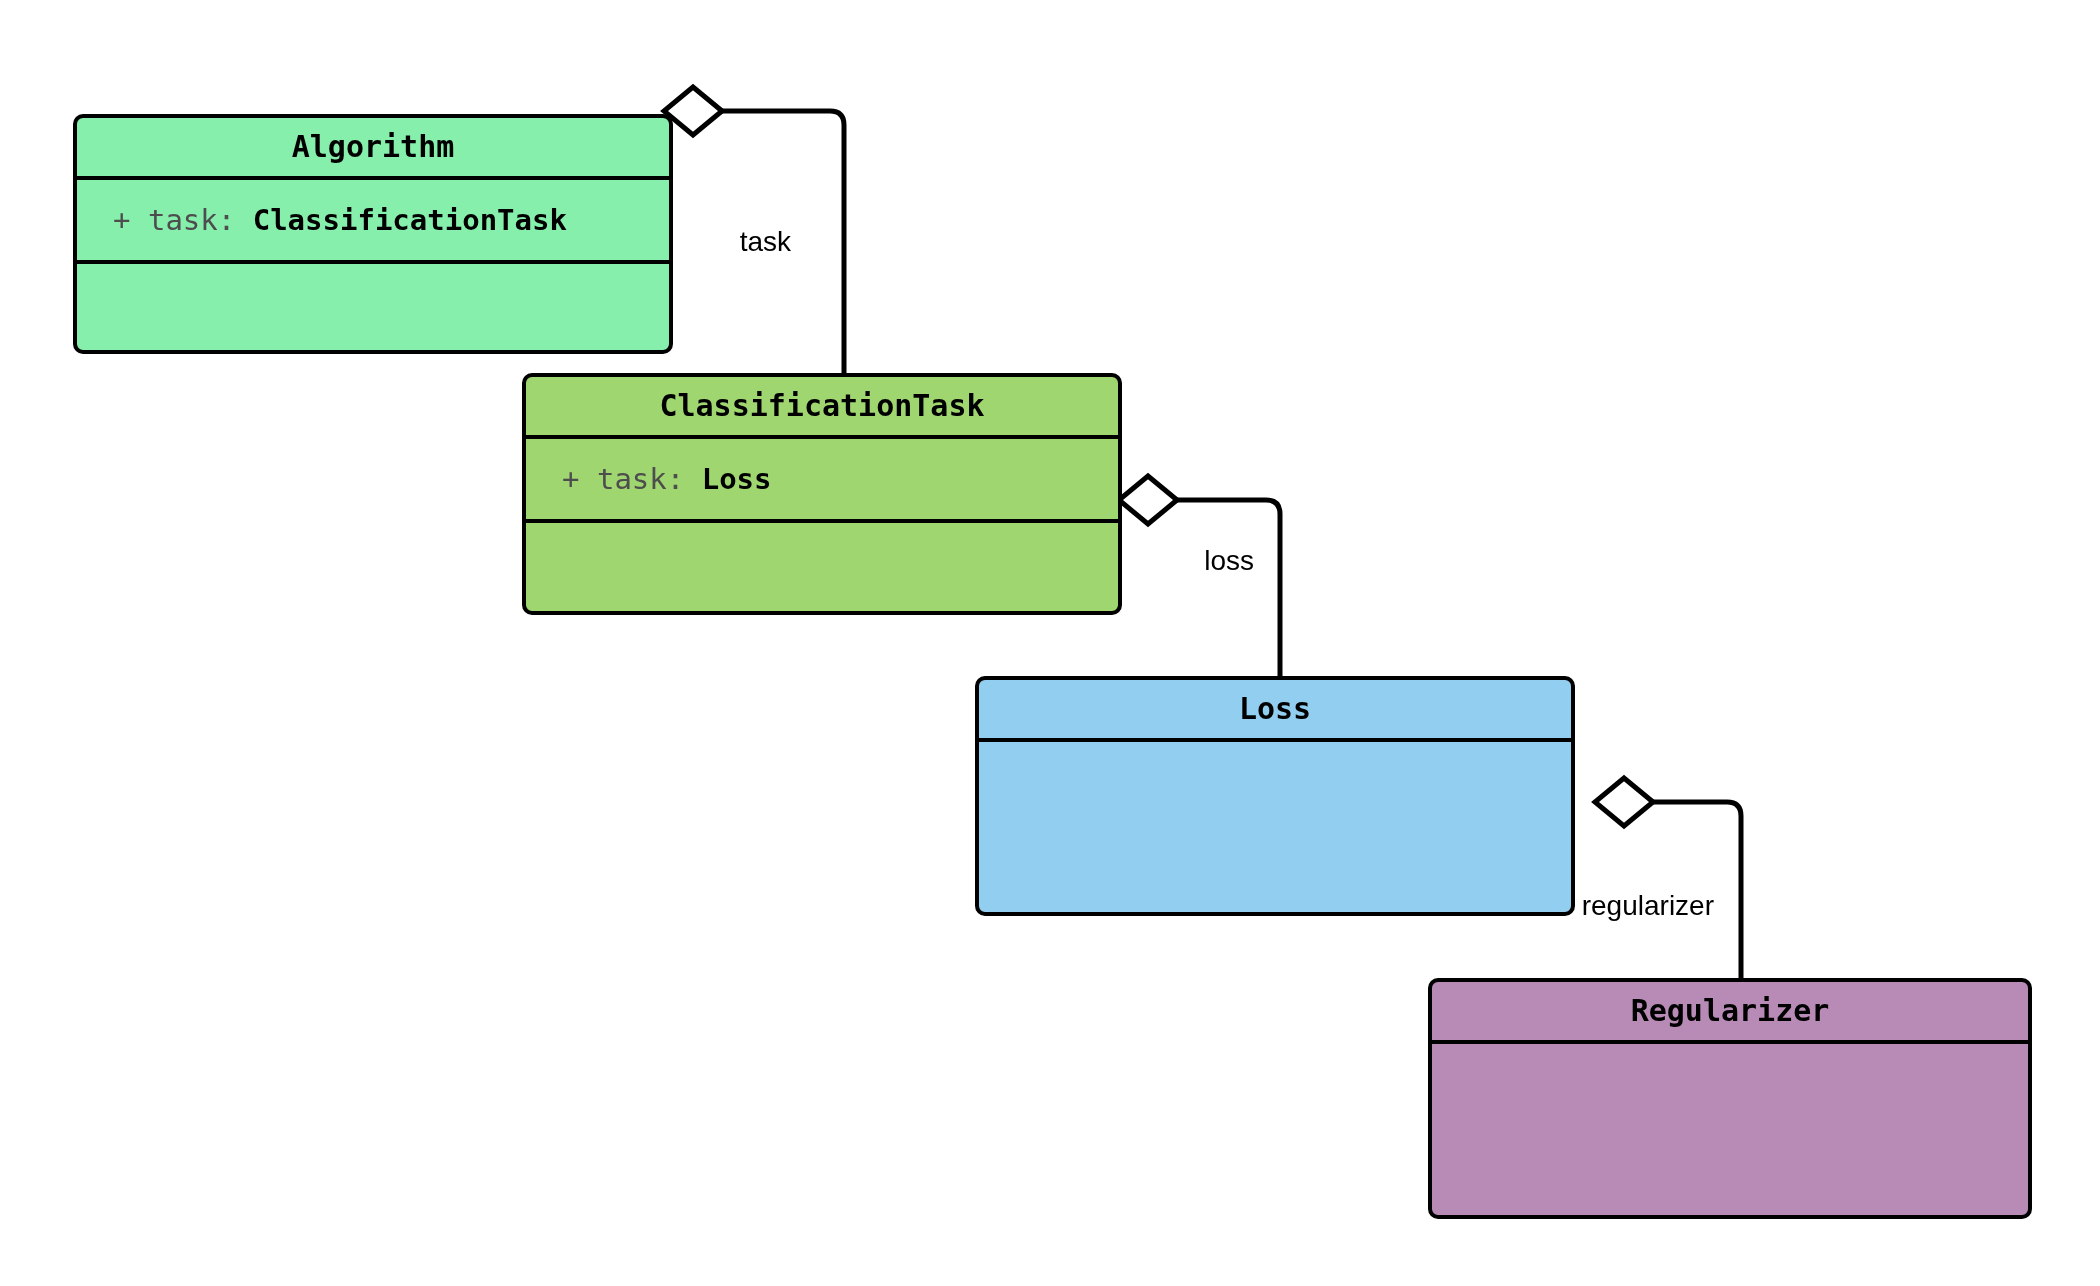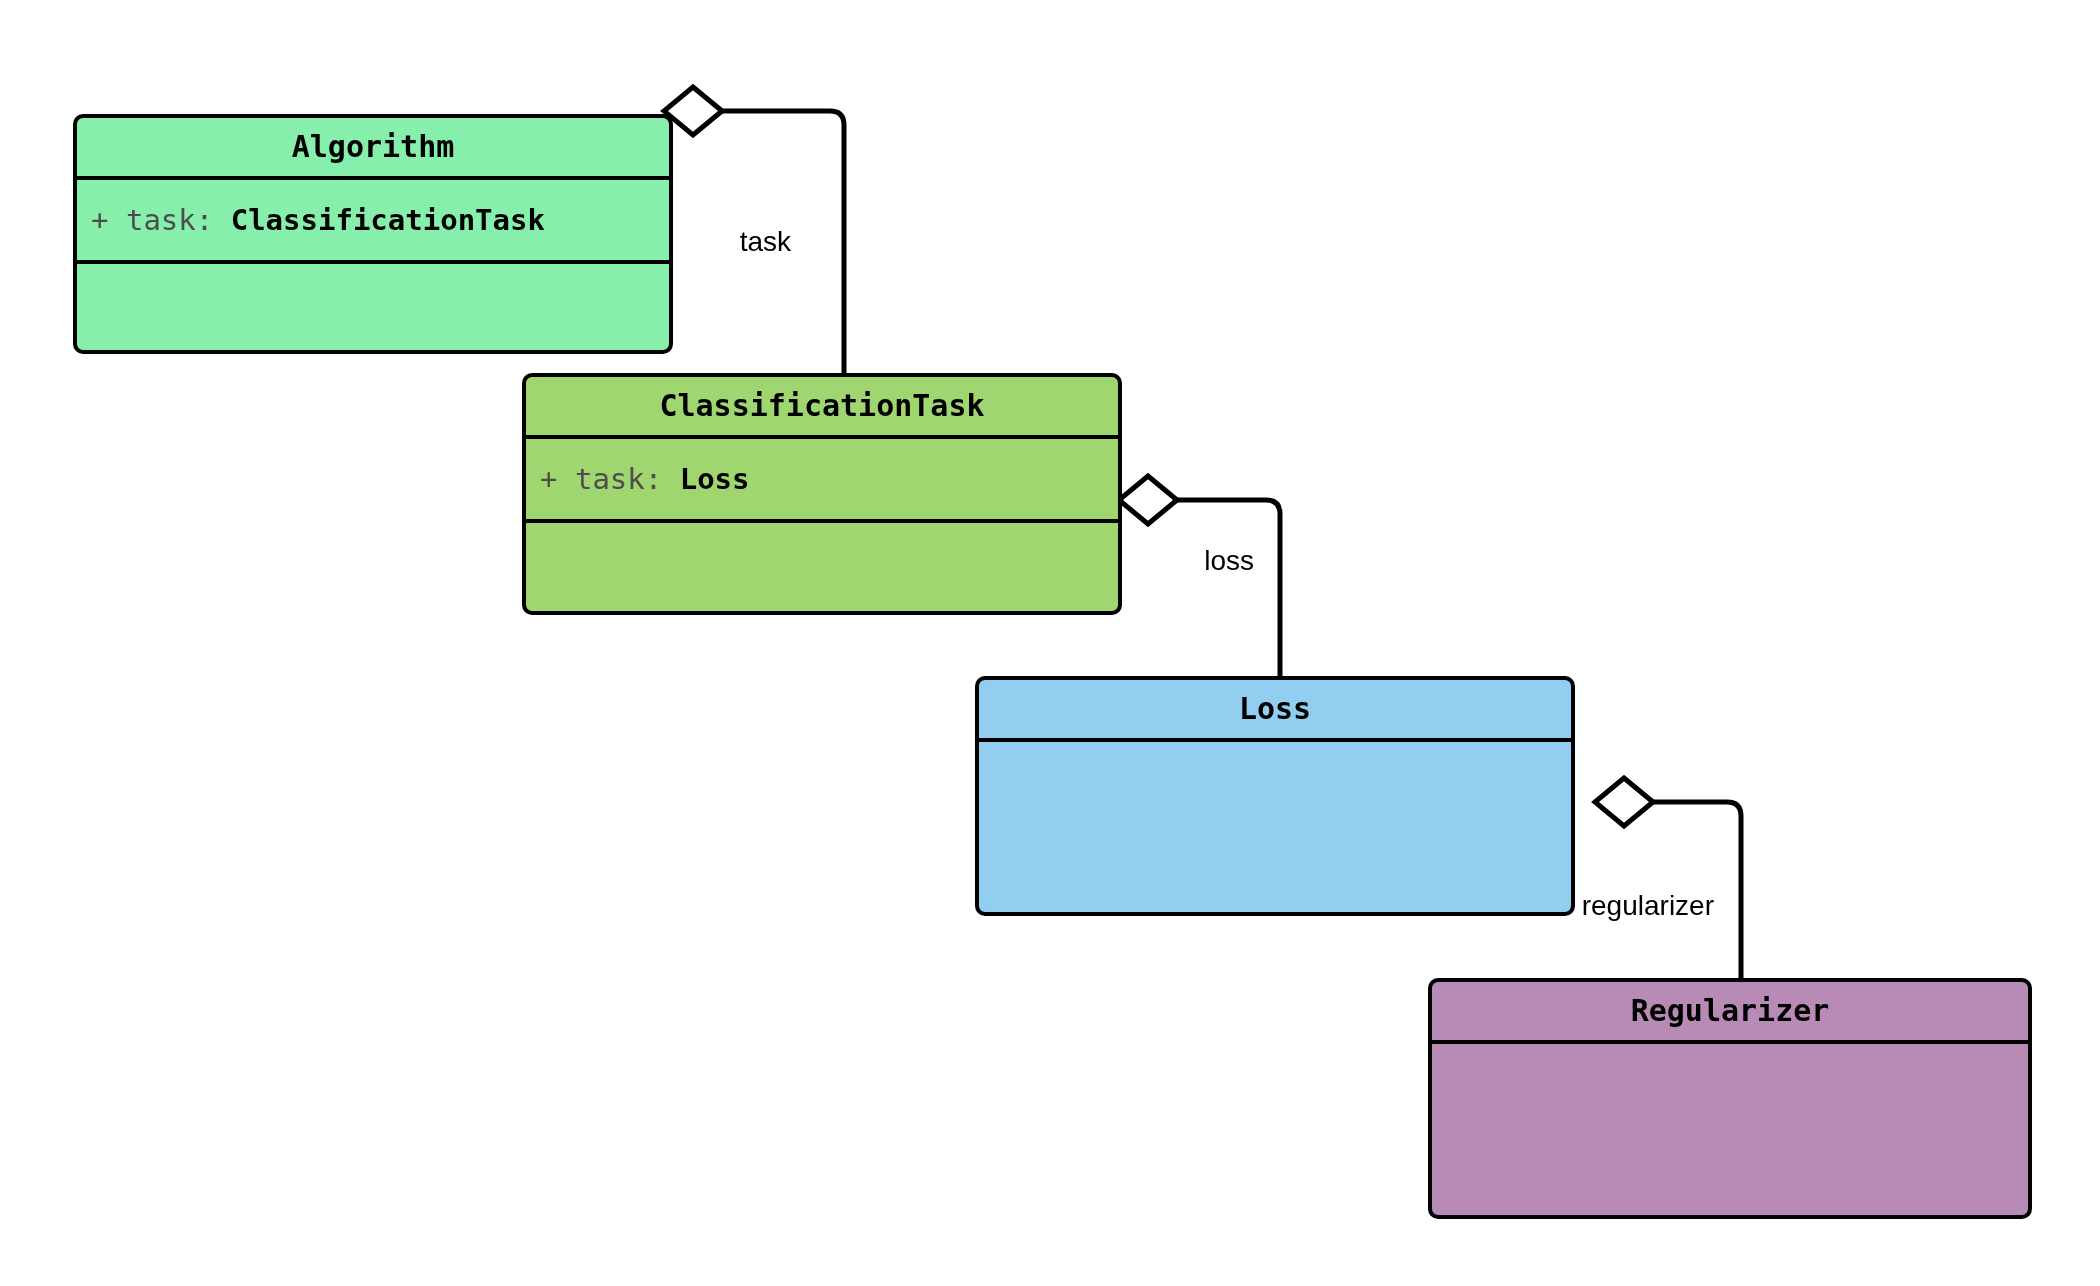--- a/index.html
+++ b/index.html
@@ -34,21 +34,21 @@
     font-family: "DejaVu Sans Mono", "Liberation Mono", monospace;
     font-weight: bold;
     font-size: 30px;
     color: #000000;
     border-bottom: 4px solid #000000;
     white-space: nowrap;
   }
   .uml-attrs {
     box-sizing: border-box;
     height: 84px;
-    padding: 0 14px;
+    padding: 0 36px;
     display: flex;
     align-items: center;
     border-bottom: 4px solid #000000;
   }
   .uml-methods {
     box-sizing: border-box;
     height: 66px;
   }
   .attr-line {
     font-family: "DejaVu Sans Mono", "Liberation Mono", monospace;

